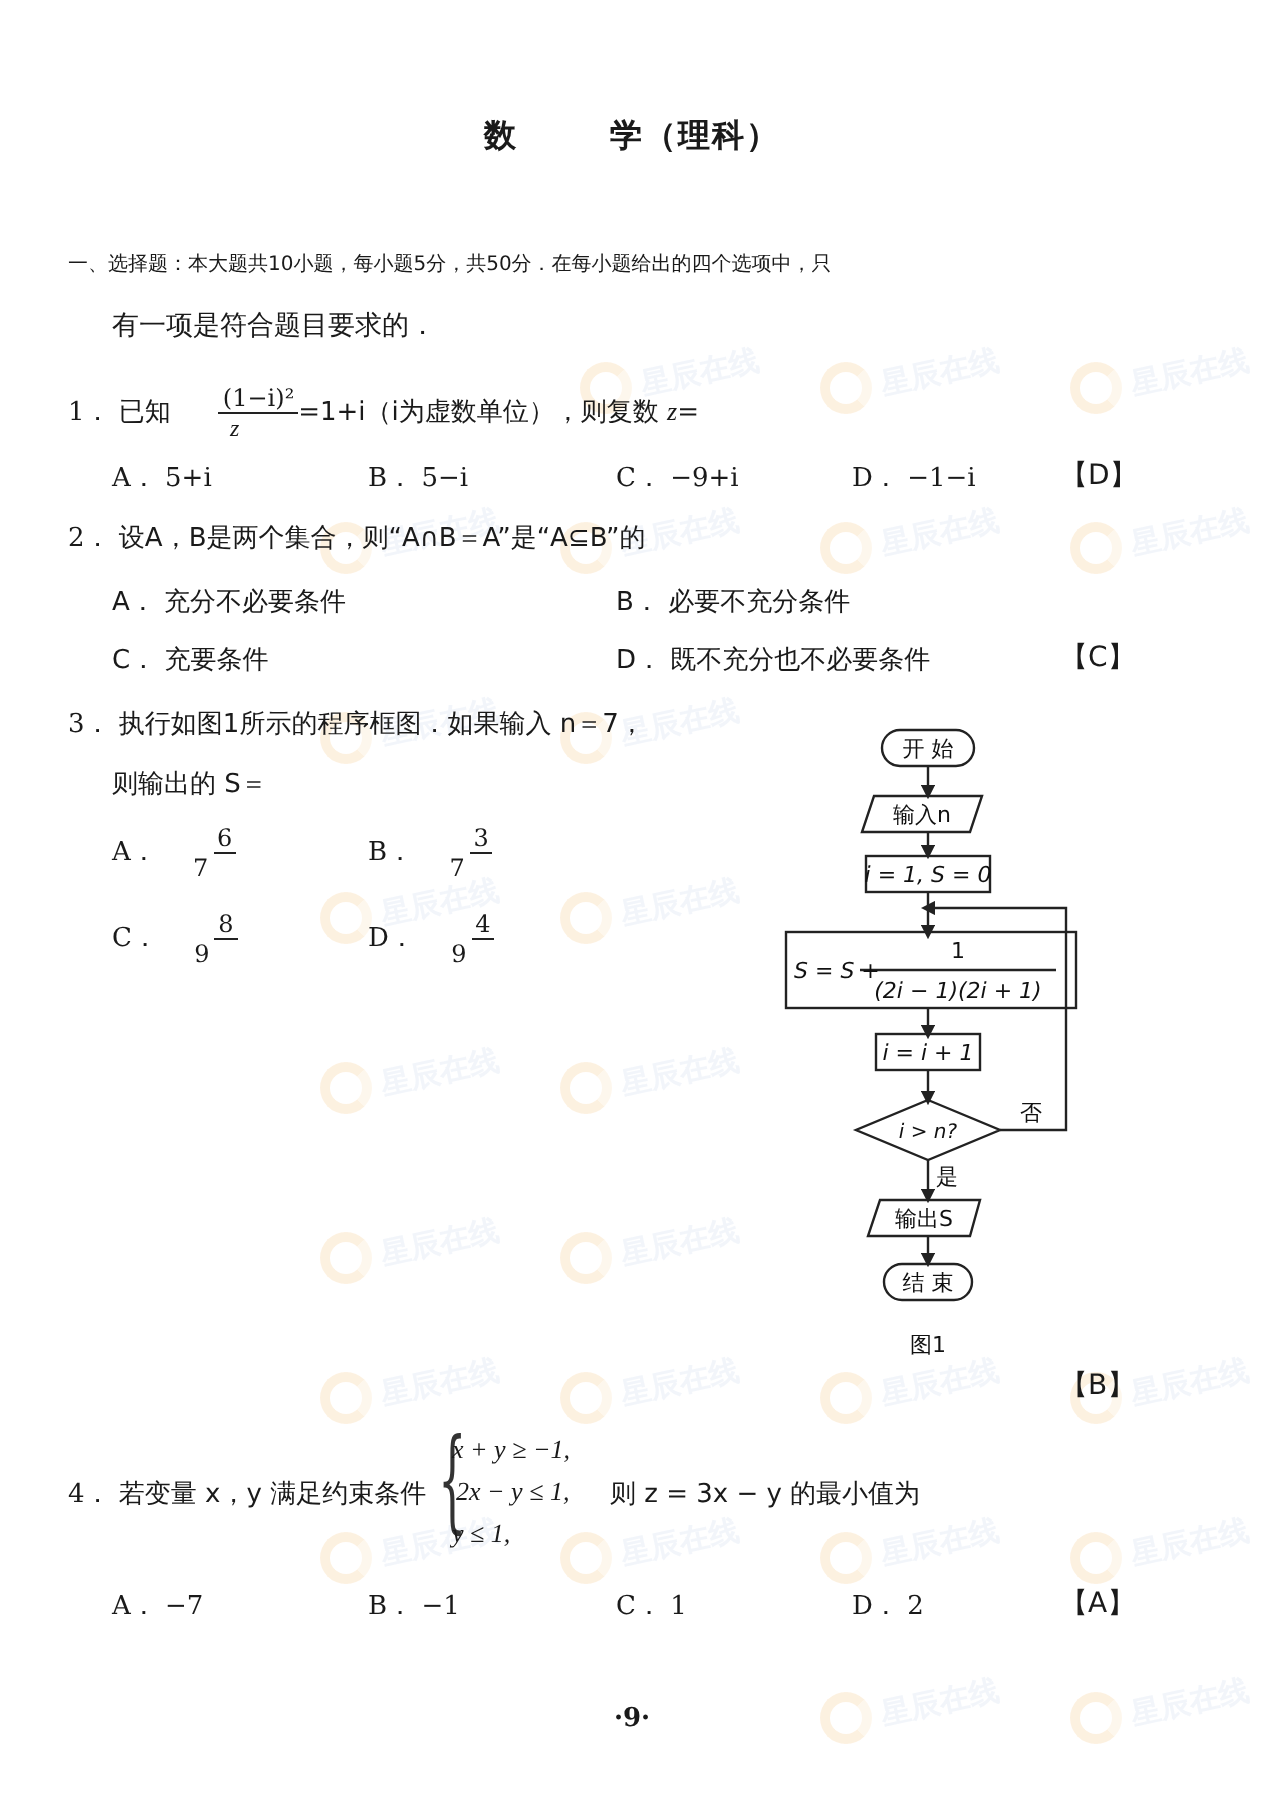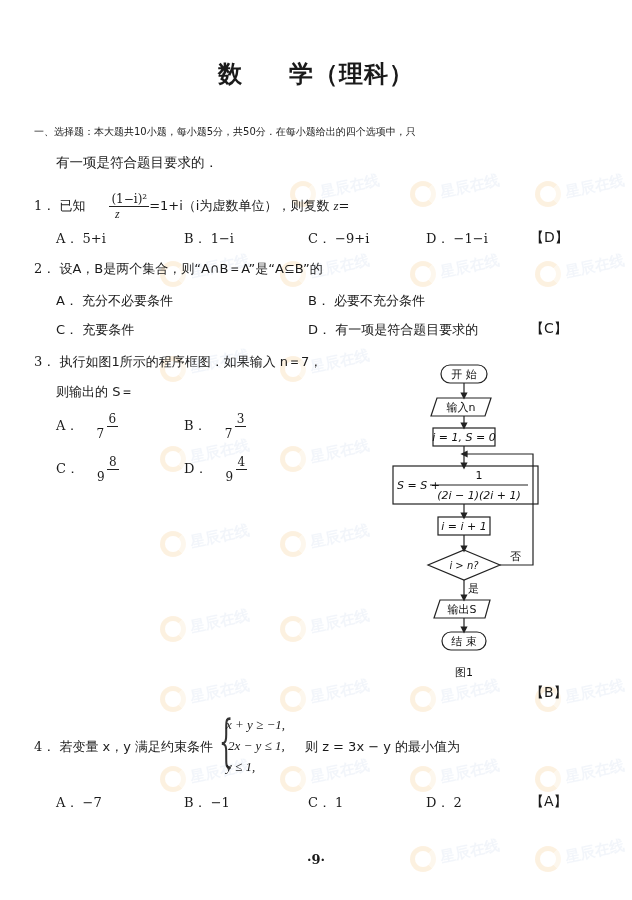--- a/index.html
+++ b/index.html
@@ -1,19 +1,19 @@
 <!DOCTYPE html>
 <html><head>
 <meta charset="utf-8">
 <style>
   html, body { margin:0; padding:0; background:#ffffff; }
   body { width:632px; height:900px; position:relative; overflow:hidden;
          font-family:"DejaVu Serif", serif; color:#1a1a1a; }
   .abs { position:absolute; }
-  .title { left:0; width:632px; top:58px; text-align:center; font-size:24px; font-weight:bold;
+  .title { left:0; width:632px; top:58px; text-align:center; font-size:16px; font-weight:bold;
            font-family:Liberation Sans, sans-serif; letter-spacing:1px; }
   .title .gap { display:inline-block; width:46px; }
   .txt { font-size:13px; white-space:nowrap; }
   .sans { font-family:"DejaVu Sans", sans-serif; }
   .it { font-style:italic; font-family:"Liberation Serif", serif; }
   .frac { display:inline-block; vertical-align:middle; text-align:center; font-size:12px; line-height:14px; }
   .frac .num { display:block; border-bottom:1px solid #222; padding:0 2px;margin-left:24px; }
   .frac .den { display:block; padding:0 2px; }
   .ans { font-size:14px; font-family:"DejaVu Sans", sans-serif; }
   .wm { position:absolute; width:90px; height:40px; pointer-events:none; opacity:0.55; }
@@ -137,33 +137,33 @@
 
 <div class="abs txt sans" style="left:34px;top:125px;font-size:10px">一、选择题：本大题共10小题，每小题5分，共50分．在每小题给出的四个选项中，只</div>
 <div class="abs txt sans" style="left:56px;top:154px;font-size:13.5px">有一项是符合题目要求的．</div>
 
 <div class="abs txt" style="left:34px;top:192px">
   <span>1．</span>
   <span class="sans">已知</span><span class="frac"><span class="num">(1−i)²</span><span class="den it">z</span></span><span class="sans">=1+i（i为虚数单位），则复数</span>
   <span class="it">z</span><span>=</span>
 </div>
 <div class="abs txt" style="left:56px;top:230px"><span>A．</span> <span>5+i</span></div>
-<div class="abs txt" style="left:184px;top:230px"><span>B．</span> <span>1−i</span></div>
+<div class="abs txt" style="left:184px;top:230px"><span>B．</span> <span>5−i</span></div>
 <div class="abs txt" style="left:308px;top:230px"><span>C．</span> <span>−9+i</span></div>
 <div class="abs txt" style="left:426px;top:230px"><span>D．</span> <span>−1−i</span></div>
 <div class="abs ans" style="left:530px;top:229px">【D】</div>
 
 <div class="abs txt" style="left:34px;top:260px">
   <span>2．</span>
   <span class="sans">设A，B是两个集合，则“A∩B＝A”是“A⊆B”的</span>
 </div>
 <div class="abs txt sans" style="left:56px;top:292px"><span>A．</span> <span>充分不必要条件</span></div>
 <div class="abs txt sans" style="left:308px;top:292px"><span>B．</span> <span>必要不充分条件</span></div>
 <div class="abs txt sans" style="left:56px;top:321px"><span>C．</span> <span>充要条件</span></div>
-<div class="abs txt sans" style="left:308px;top:321px"><span>D．</span> <span>有一项是符合题目要求的</span></div>
+<div class="abs txt sans" style="left:308px;top:321px"><span>D．</span> <span>既不充分也不必要条件</span></div>
 <div class="abs ans" style="left:530px;top:320px">【C】</div>
 
 <div class="abs txt" style="left:34px;top:353px">
   <span>3．</span>
   <span class="sans">执行如图1所示的程序框图．如果输入 n＝7，</span>
 </div>
 <div class="abs txt sans" style="left:56px;top:383px">则输出的 S＝</div>
 
 <div class="abs txt" style="left:56px;top:412px"><span>A．</span> <span class="frac"><span class="num">6</span><span class="den">7</span></span></div>
 <div class="abs txt" style="left:184px;top:412px"><span>B．</span> <span class="frac"><span class="num">3</span><span class="den">7</span></span></div>

